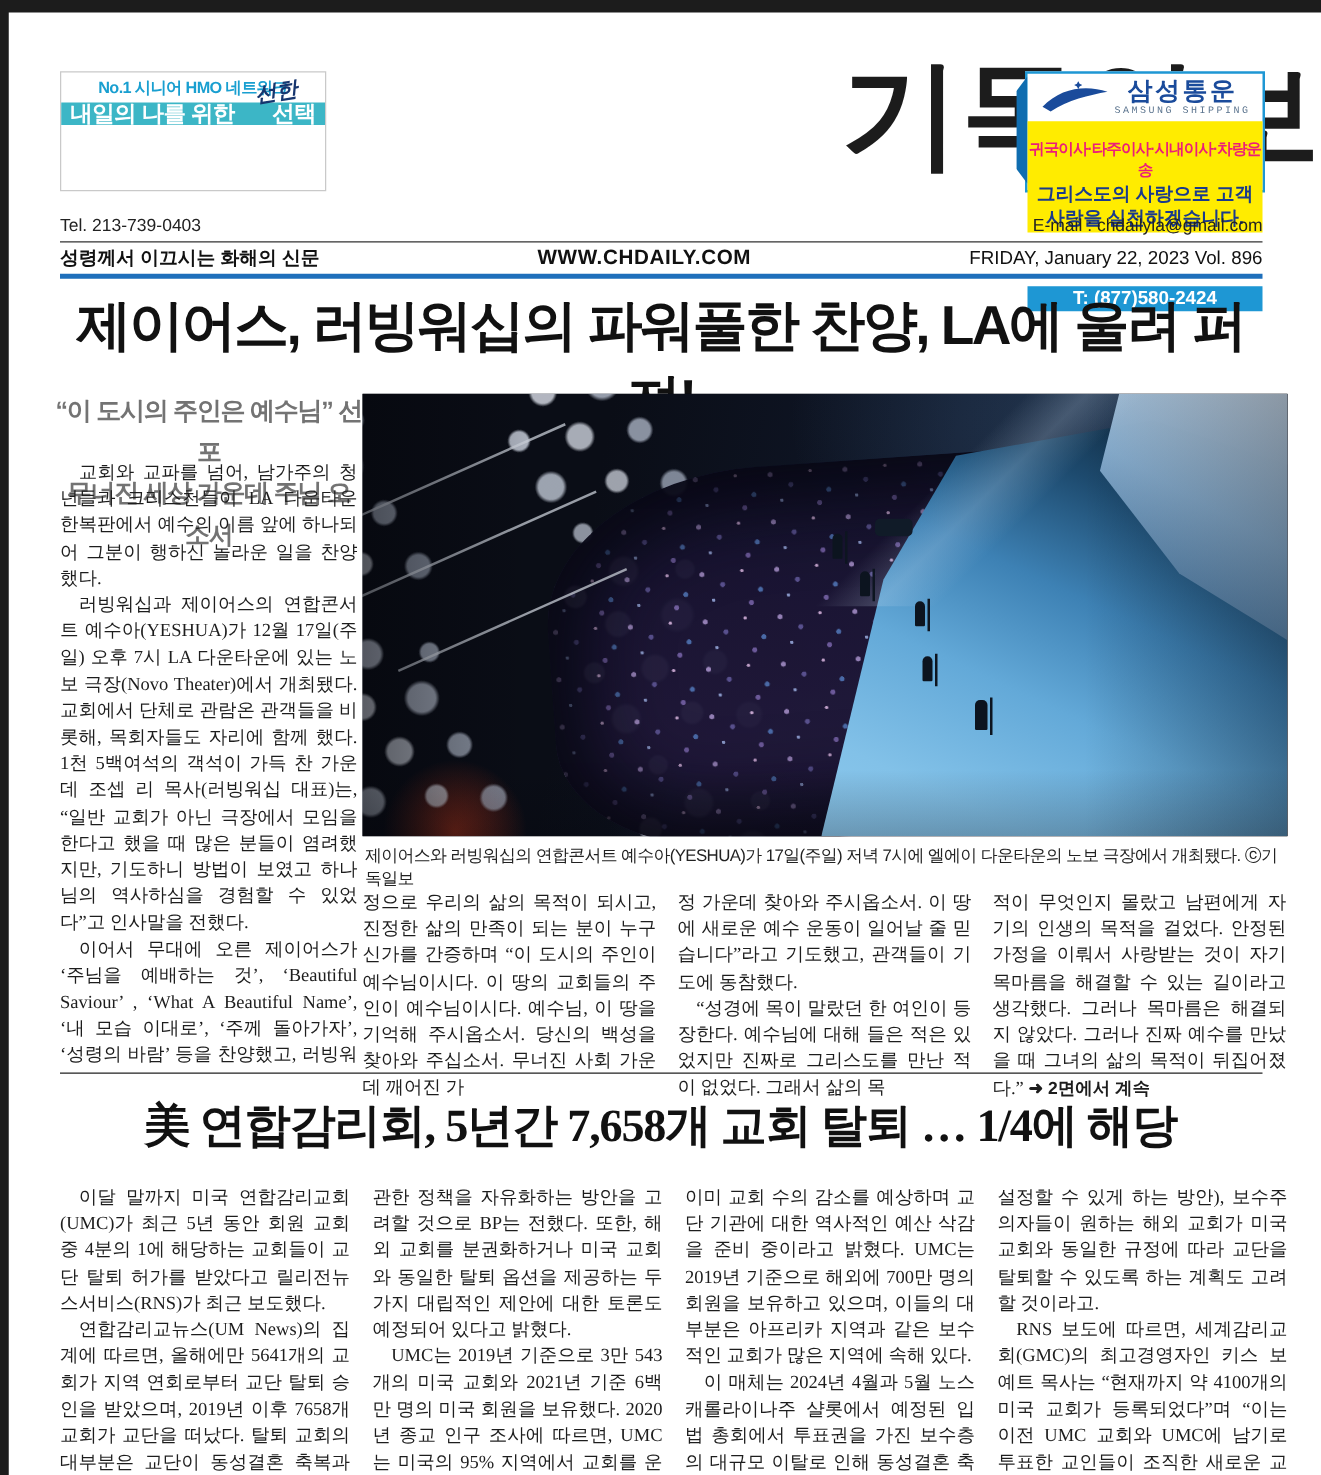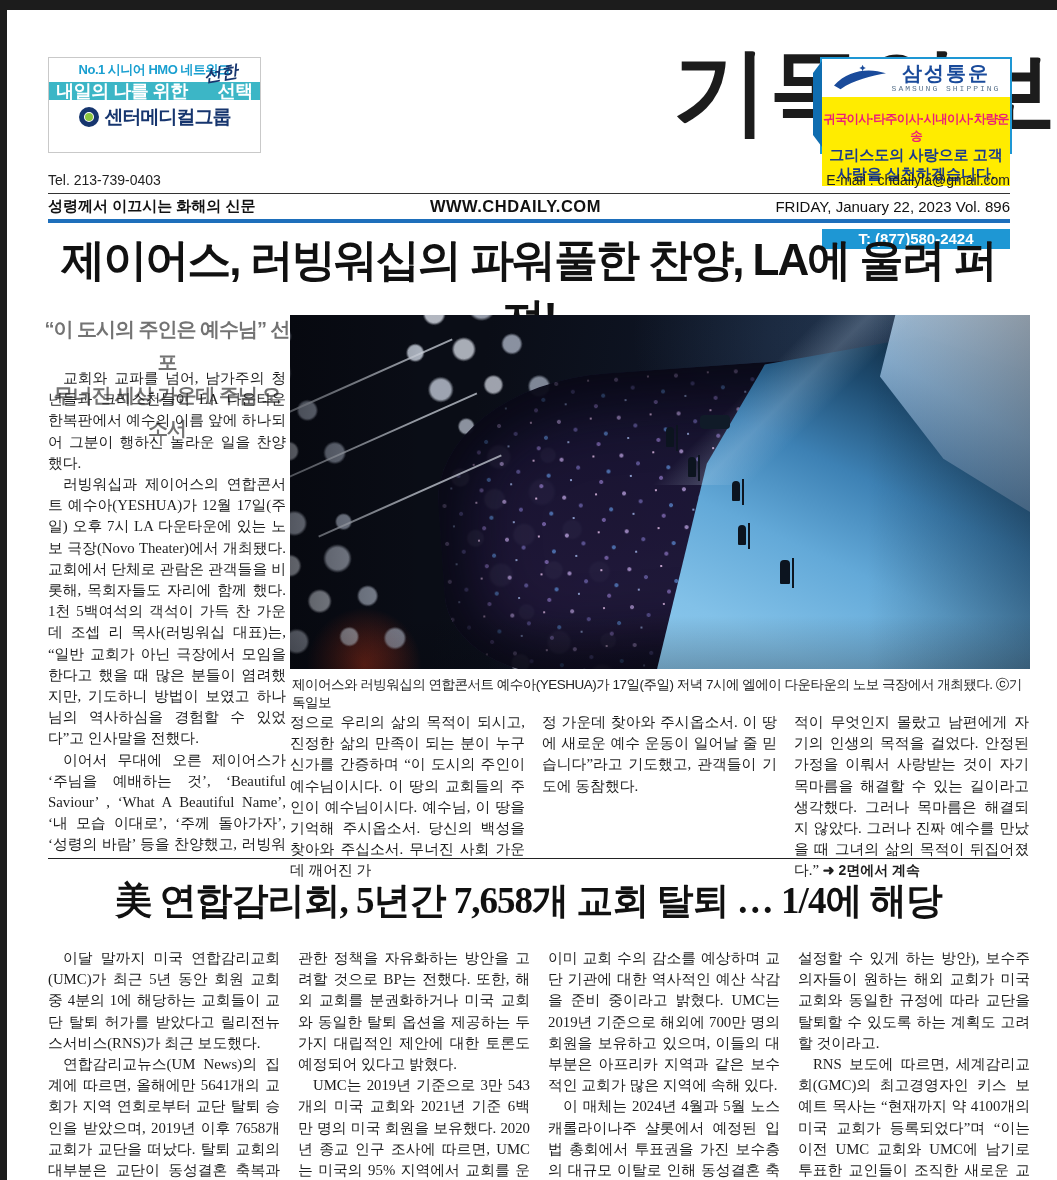--- a/index.html
+++ b/index.html
@@ -133,26 +133,20 @@
   <div class="edge-left"></div>
 
   <div class="ad-left">
     <div class="r1">No.1 시니어 HMO 네트워크</div>
     <div class="r2">
       <span>내일의 나를 위한</span>
       <span class="gap"></span>
       <span>선택</span>
     </div>
     <div class="script">선한</div>
-    <div class="r3">
-      <span class="cm-logo">
-          <i></i>
-        </span>
-      <span>센터메디컬그룹</span>
-    </div>
   </div>
 
   <div class="masthead">기독일보</div>
 
   <div class="ad-right">
     <div class="fold"></div>
     <div class="logo-row">
       <svg class="ss-swoosh" viewBox="0 0 60 28">
         <path d="M2 22 C 18 5, 40 3, 58 9 C 42 12, 24 16, 9 26 Z" fill="#1a4b9b"></path>
         <path d="M44 4 l1.6 3.4 3.4 1.6 -3.4 1.6 -1.6 3.4 -1.6 -3.4 -3.4 -1.6 3.4 -1.6 Z" fill="#1a4b9b" transform="translate(2,-3) scale(0.7)"></path>
@@ -217,20 +211,21 @@
     <div class="ph-vig"></div>
   </div>
   <div class="caption">제이어스와 러빙워십의 연합콘서트 예수아(YESHUA)가 17일(주일) 저녁 7시에 엘에이 다운타운의 노보 극장에서 개최됐다. ⓒ기독일보</div>
 
   <div class="cols3 bodytext">
     <div class="c">
       <p class="cont">정으로 우리의 삶의 목적이 되시고, 진정한 삶의 만족이 되는 분이 누구신가를 간증하며 “이 도시의 주인이 예수님이시다. 이 땅의 교회들의 주인이 예수님이시다. 예수님, 이 땅을 기억해 주시옵소서. 당신의 백성을 찾아와 주십소서. 무너진 사회 가운데 깨어진 가</p>
     </div>
     <div class="c">
       <p class="cont">정 가운데 찾아와 주시옵소서. 이 땅에 새로운 예수 운동이 일어날 줄 믿습니다”라고 기도했고, 관객들이 기도에 동참했다.</p>
+      <p>“성경에 목이 말랐던 한 여인이 등장한다. 예수님에 대해 들은 적은 있었지만 진짜로 그리스도를 만난 적이 없었다. 그래서 삶의 목</p>
     </div>
     <div class="c">
       <p class="cont"><span>적이 무엇인지 몰랐고 남편에게 자기의 인생의 목적을 걸었다. 안정된 가정을 이뤄서 사랑받는 것이 자기 목마름을 해결할 수 있는 길이라고 생각했다. 그러나 목마름은 해결되지 않았다. 그러나 진짜 예수를 만났을 때 그녀의 삶의 목적이 뒤집어졌다.” </span><b class="cont-bold">➜ 2면에서 계속</b></p>
     </div>
   </div>
 
   <div class="divider"></div>
 
   <div class="headline2">美 연합감리회, 5년간 7,658개 교회 탈퇴 … 1/4에 해당</div>
   <div class="cols4 bodytext">

